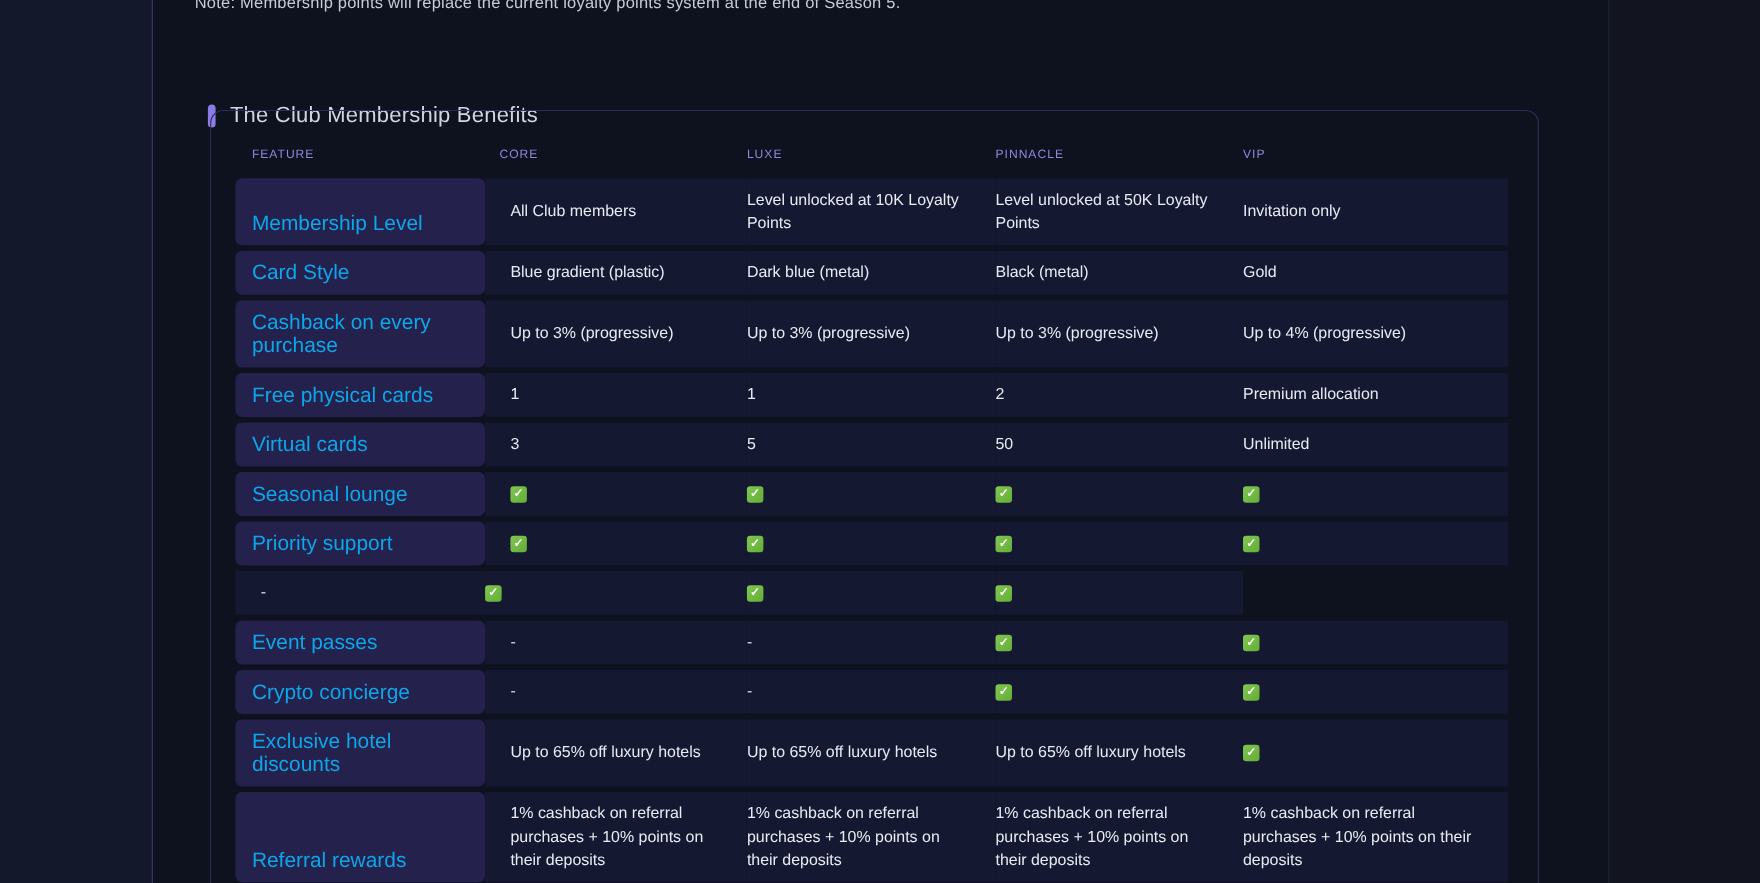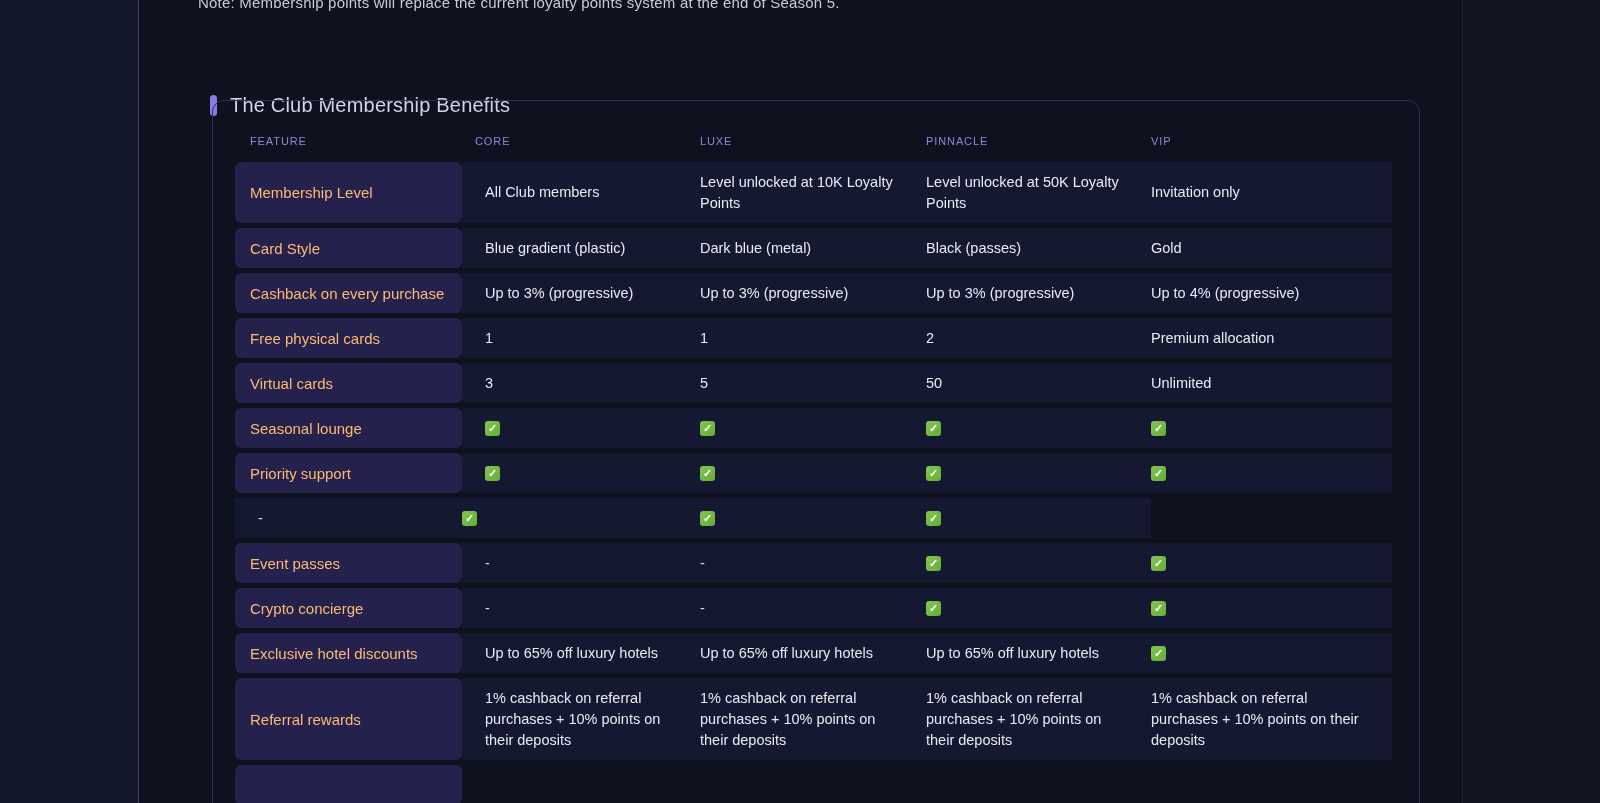--- a/index.html
+++ b/index.html
@@ -14,21 +14,21 @@
     position:absolute; left:0; top:0; width:139px; height:803px;
     background:#14182b;
     border-right:1px solid rgba(112,102,180,0.45);
   }
   .right-strip {
     position:absolute; left:1462px; top:0; width:138px; height:803px;
     background:#121520;
     border-left:1px solid rgba(100,105,150,0.18);
   }
   .main {
-    position:absolute; left:153px; top:0; width:1322px; height:606px;
+    position:absolute; left:132px; top:0; width:1322px; height:606px;
   }
   .note {
     position:absolute; top:-7px; left:45px;
     font-size:15px; line-height:19px; color:#c6cbd8; letter-spacing:0.2px;
     white-space:nowrap;
   }
   .section-header {
     position:absolute; top:46px; left:57px;
     display:flex; align-items:center;margin-top:48px;
   }
@@ -53,23 +53,23 @@
   .thead { margin-bottom:15px; }
   .th {
     font-size:11px; font-weight:400; letter-spacing:0.9px;
     color:#9186de; text-transform:uppercase;
   }
   .th.f { padding-left:15px; }
   .th.v1 { padding-left:13px; }
   .trow { margin-bottom:5px; min-height:40px; }
   .fcell {
     background:#24214d; border-radius:6px;
-    display:flex; align-items:center;
+    display:flex; align-items:flex-end;
     padding:9.5px 12px 9.5px 15px;
-    font-size:15px; line-height:21px; color:#fdba74;
+    font-size:19px; line-height:21px; color:#0ea5e9;
   }
   .vcell {
     background:#151831;
     display:flex; align-items:center;
     padding:9.5px 30px 9.5px 0;
     font-size:14.5px; line-height:21px; color:#e8ebf2;
     min-height:40px;
   }
   .vcell.first { padding-left:23px; }
   .check {
@@ -123,21 +123,21 @@
           <div class="fcell">
             <span>Card Style</span>
           </div>
           <div class="vcell first">
             <span>Blue gradient (plastic)</span>
           </div>
           <div class="vcell">
             <span>Dark blue (metal)</span>
           </div>
           <div class="vcell">
-            <span>Black (passes)</span>
+            <span>Black (metal)</span>
           </div>
           <div class="vcell">
             <span>Gold</span>
           </div>
         </div>
         <div class="trow">
           <div class="fcell">
             <span>Cashback on every purchase</span>
           </div>
           <div class="vcell first">

